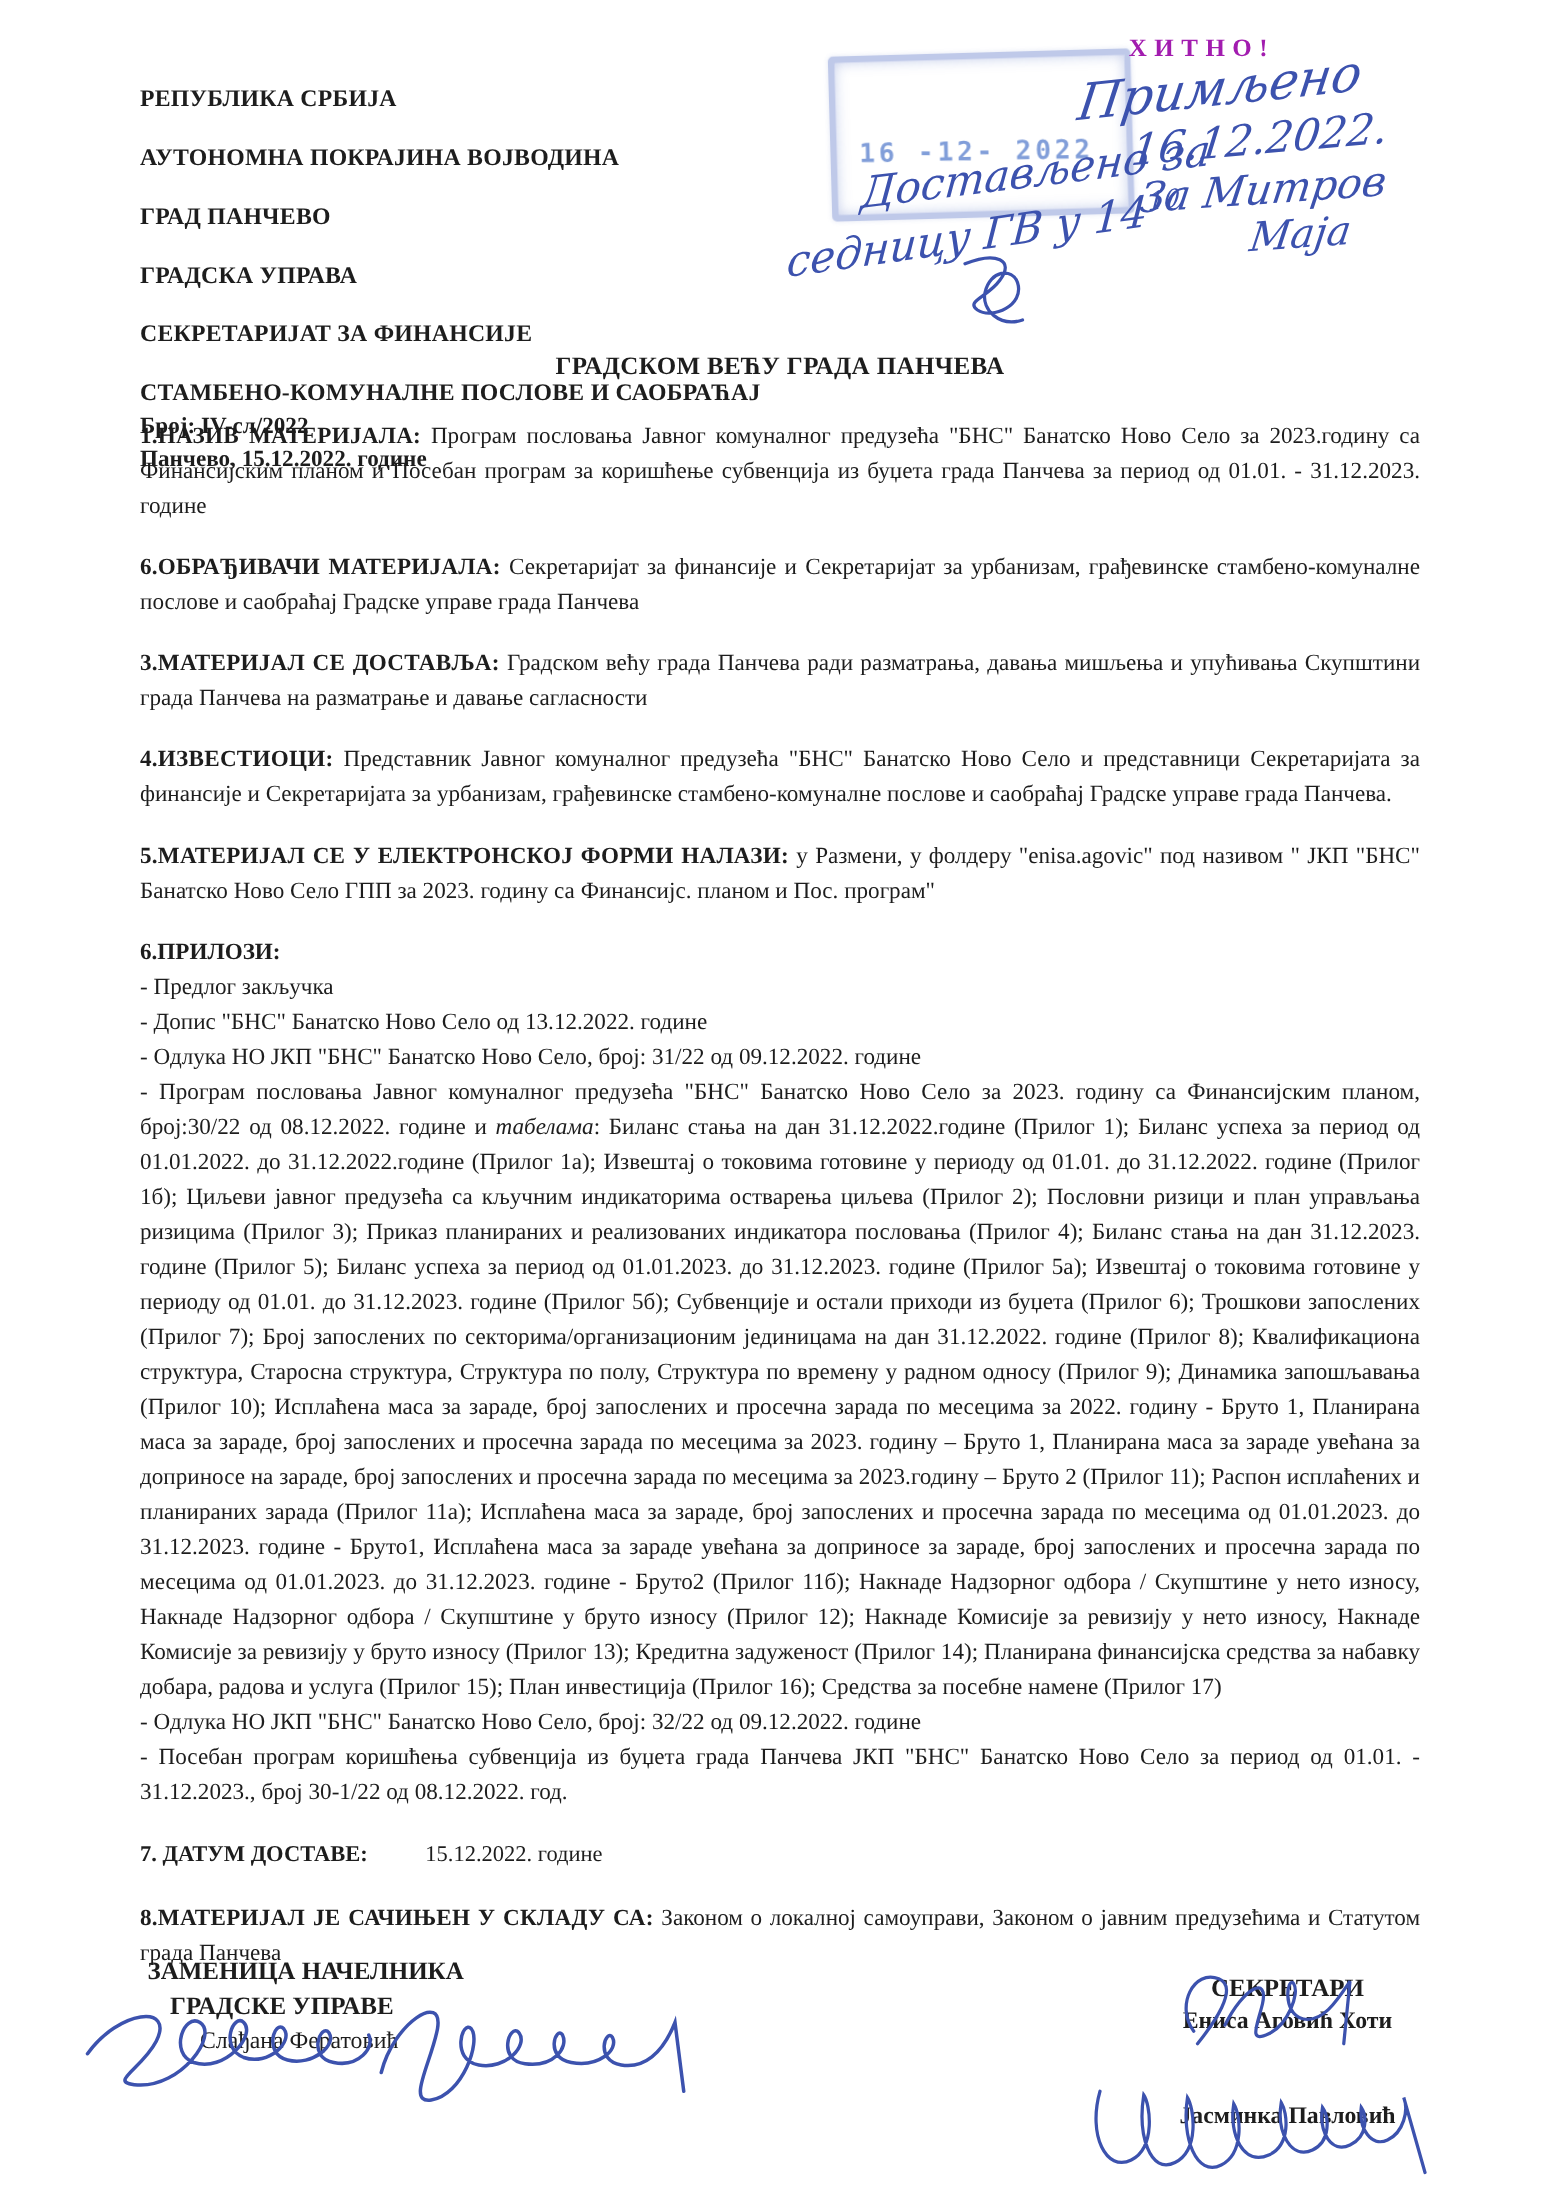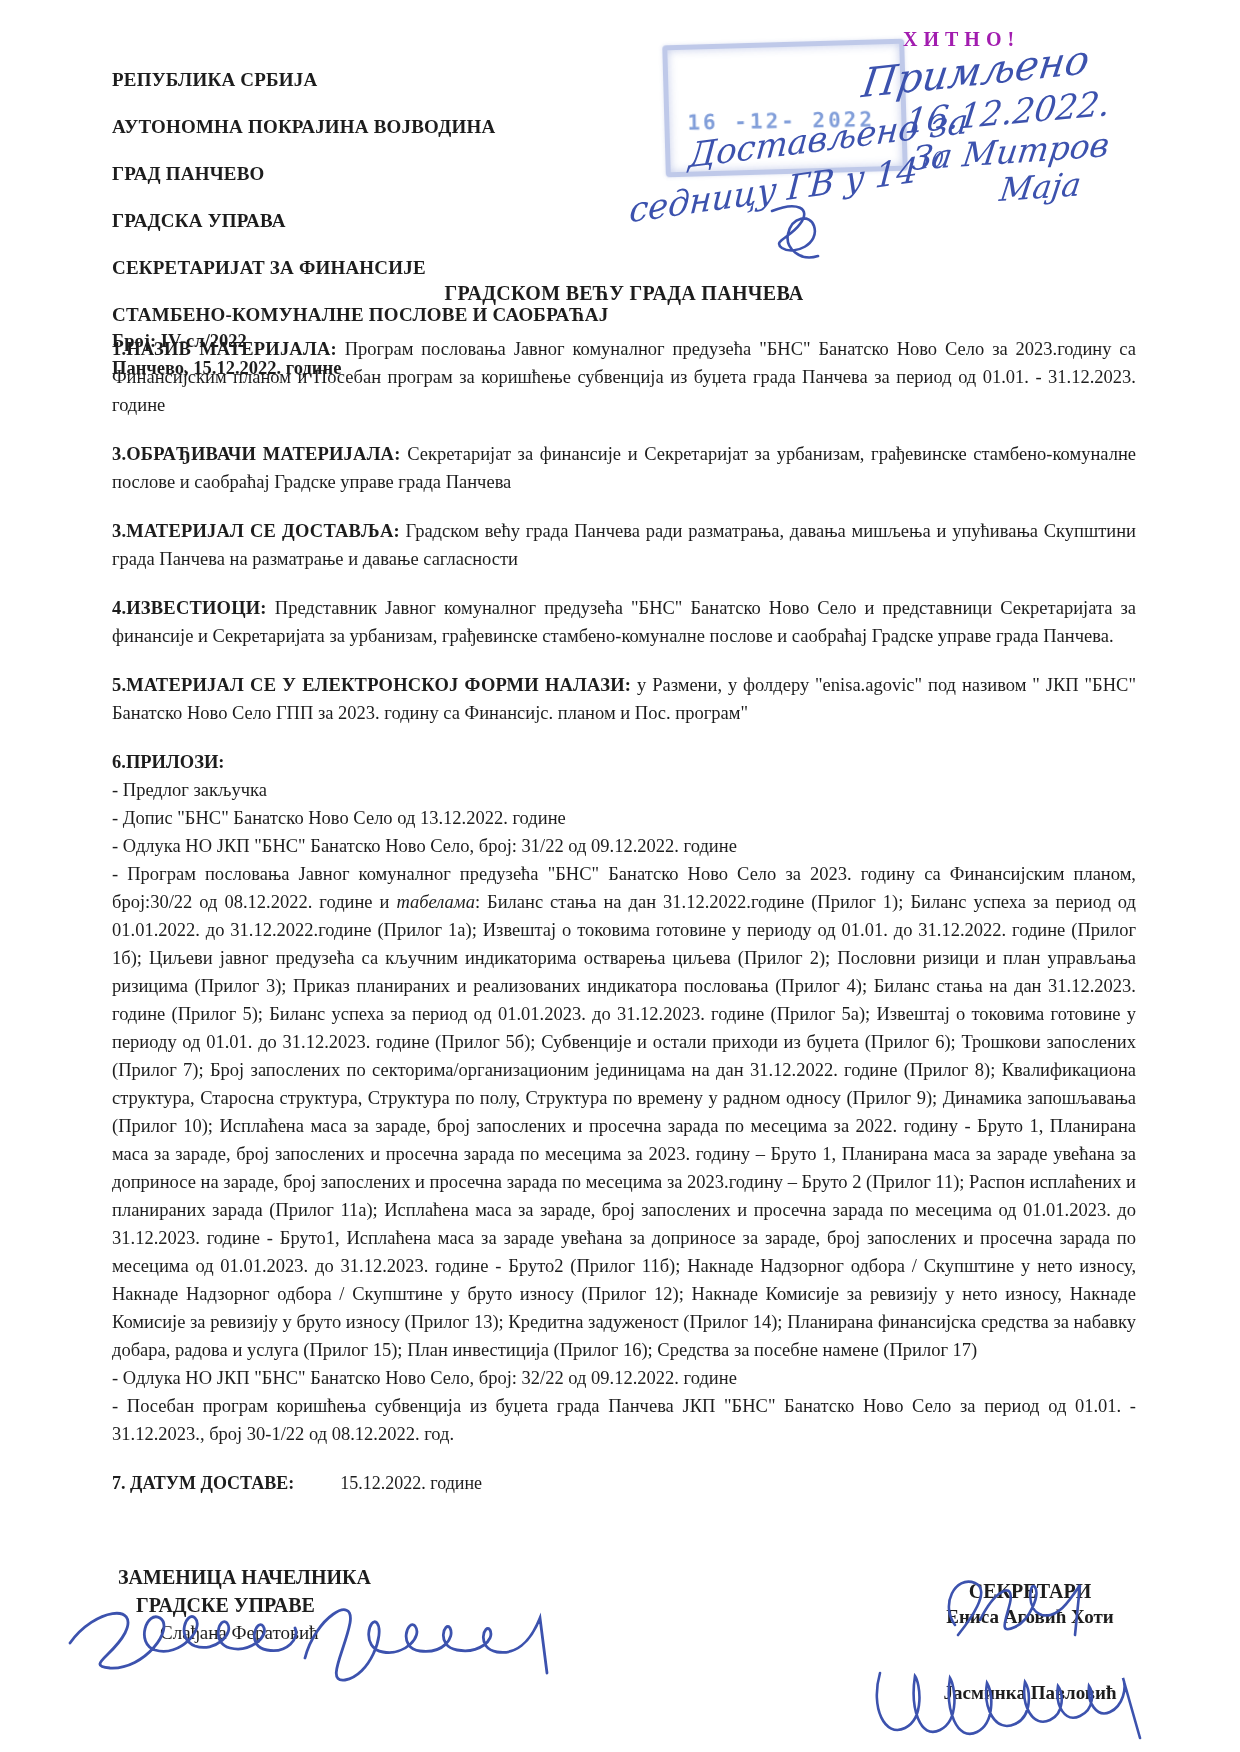--- a/index.html
+++ b/index.html
@@ -94,40 +94,41 @@
   <div class="hand hw-received1">Примљено</div>
   <div class="hand hw-received2">16.12.2022.</div>
   <div class="hand hw-received3">За Митров</div>
   <div class="hand hw-received4">Маја</div>
 
   <div class="doc-body">
     <div class="recipient">ГРАДСКОМ ВЕЋУ ГРАДА ПАНЧЕВА</div>
 
     <p class="para"><b>1.НАЗИВ МАТЕРИЈАЛА:</b> <span>Програм пословања Јавног комуналног предузећа "БНС" Банатско Ново Село за 2023.годину са Финансијским планом и Посебан програм за коришћење субвенција из буџета града Панчева за период од 01.01. - 31.12.2023. године</span></p>
 
-    <p class="para"><b>3.ОБРАЂИВАЧИ МАТЕРИЈАЛА:</b> <span>Секретаријат за финансије и Секретаријат за урбанизам, грађевинске стамбено-комуналне послове и саобраћај Градске управе града Панчева</span></p>
+    <p class="para"><b>6.ОБРАЂИВАЧИ МАТЕРИЈАЛА:</b> <span>Секретаријат за финансије и Секретаријат за урбанизам, грађевинске стамбено-комуналне послове и саобраћај Градске управе града Панчева</span></p>
 
     <p class="para"><b>3.МАТЕРИЈАЛ СЕ ДОСТАВЉА:</b> <span>Градском већу града Панчева ради разматрања, давања мишљења и упућивања Скупштини града Панчева на разматрање и давање сагласности</span></p>
 
     <p class="para"><b>4.ИЗВЕСТИОЦИ:</b> <span>Представник Јавног комуналног предузећа "БНС" Банатско Ново Село и представници Секретаријата за финансије и Секретаријата за урбанизам, грађевинске стамбено-комуналне послове и саобраћај Градске управе града Панчева.</span></p>
 
     <p class="para"><b>5.МАТЕРИЈАЛ СЕ У ЕЛЕКТРОНСКОЈ ФОРМИ НАЛАЗИ:</b> <span>у Размени, у фолдеру "enisa.agovic" под називом " ЈКП "БНС" Банатско Ново Село ГПП за 2023. годину са Финансијс. планом и Пос. програм"</span></p>
 
     <div class="attachments">
       <div class="list-line"><b>6.ПРИЛОЗИ:</b></div>
       <div class="list-line">- Предлог закључка</div>
       <div class="list-line">- Допис "БНС" Банатско Ново Село од 13.12.2022. године</div>
       <div class="list-line">- Одлука НО ЈКП "БНС" Банатско Ново Село, број: 31/22 од 09.12.2022. године</div>
       <div class="list-line"><span>- Програм пословања Јавног комуналног предузећа "БНС" Банатско Ново Село за 2023. годину са Финансијским планом, број:30/22 од 08.12.2022. године и </span><i>табелама</i><span>: Биланс стања на дан 31.12.2022.године (Прилог 1); Биланс успеха за период од 01.01.2022. до 31.12.2022.године (Прилог 1а); Извештај о токовима готовине у периоду од 01.01. до 31.12.2022. године (Прилог 1б); Циљеви јавног предузећа са кључним индикаторима остварења циљева (Прилог 2); Пословни ризици и план управљања ризицима (Прилог 3); Приказ планираних и реализованих индикатора пословања (Прилог 4); Биланс стања на дан 31.12.2023. године (Прилог 5); Биланс успеха за период од 01.01.2023. до 31.12.2023. године (Прилог 5а); Извештај о токовима готовине у периоду од 01.01. до 31.12.2023. године (Прилог 5б); Субвенције и остали приходи из буџета (Прилог 6); Трошкови запослених (Прилог 7); Број запослених по секторима/организационим јединицама на дан 31.12.2022. године (Прилог 8); Квалификациона структура, Старосна структура, Структура по полу, Структура по времену у радном односу (Прилог 9); Динамика запошљавања (Прилог 10); Исплаћена маса за зараде, број запослених и просечна зарада по месецима за 2022. годину - Бруто 1, Планирана маса за зараде, број запослених и просечна зарада по месецима за 2023. годину – Бруто 1, Планирана маса за зараде увећана за доприносе на зараде, број запослених и просечна зарада по месецима за 2023.годину – Бруто 2 (Прилог 11); Распон исплаћених и планираних зарада (Прилог 11а); Исплаћена маса за зараде, број запослених и просечна зарада по месецима од 01.01.2023. до 31.12.2023. године - Бруто1, Исплаћена маса за зараде увећана за доприносе за зараде, број запослених и просечна зарада по месецима од 01.01.2023. до 31.12.2023. године - Бруто2 (Прилог 11б); Накнаде Надзорног одбора / Скупштине у нето износу, Накнаде Надзорног одбора / Скупштине у бруто износу (Прилог 12); Накнаде Комисије за ревизију у нето износу, Накнаде Комисије за ревизију у бруто износу (Прилог 13); Кредитна задуженост (Прилог 14); Планирана финансијска средства за набавку добара, радова и услуга (Прилог 15); План инвестиција (Прилог 16); Средства за посебне намене (Прилог 17)</span></div>
       <div class="list-line">- Одлука НО ЈКП "БНС" Банатско Ново Село, број: 32/22 од 09.12.2022. године</div>
       <div class="list-line">- Посебан програм коришћења субвенција из буџета града Панчева ЈКП "БНС" Банатско Ново Село за период од 01.01. - 31.12.2023., број 30-1/22 од 08.12.2022. год.</div>
     </div>
 
     <div class="date-row"><b>7. ДАТУМ ДОСТАВЕ:</b><span class="val">15.12.2022. године</span></div>
 
+    <p class="para"><b>8.МАТЕРИЈАЛ ЈЕ САЧИЊЕН У СКЛАДУ СА:</b> <span>Законом о локалној самоуправи, Законом о јавним предузећима и Статутом града Панчева</span></p>
   </div>
 
   <div class="sig-left">
     <div class="t1">ЗАМЕНИЦА НАЧЕЛНИКА</div>
     <div class="t2">ГРАДСКЕ УПРАВЕ</div>
     <div class="nm">Слађана Фератовић</div>
   </div>
 
   <svg class="sig-svg" style="left:55px;top:1588px;" width="500" height="130" viewBox="0 0 500 130">
     <path d="M15,55 C40,20 85,15 70,45 C58,68 30,78 55,80 C90,82 120,40 105,30 C92,22 80,55 100,62 C125,70 150,40 140,30 C132,22 120,50 140,58 C160,65 180,45 172,35 C165,27 155,55 175,60 C195,65 215,48 208,38 C202,30 190,58 212,62 C232,66 245,50 240,40" stroke="#3c52ae" stroke-width="2.8" fill="none" stroke-linecap="round"></path>

